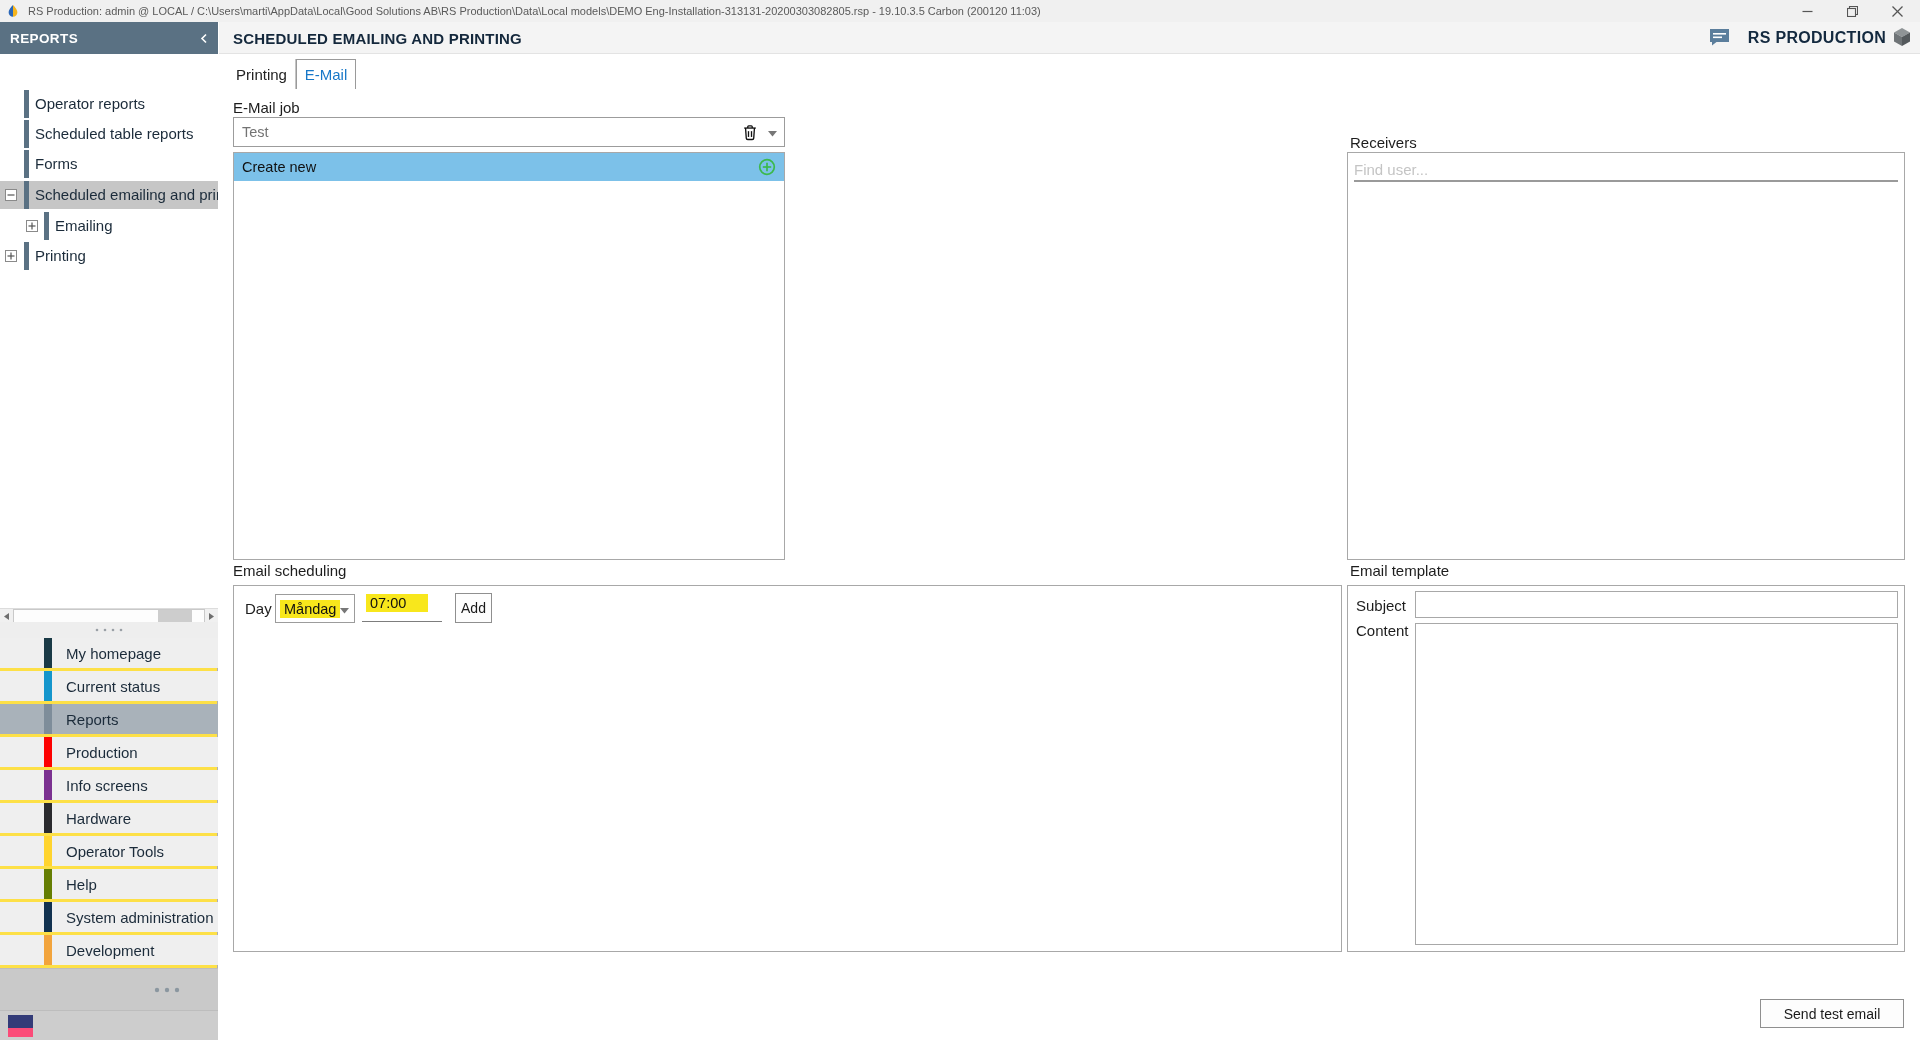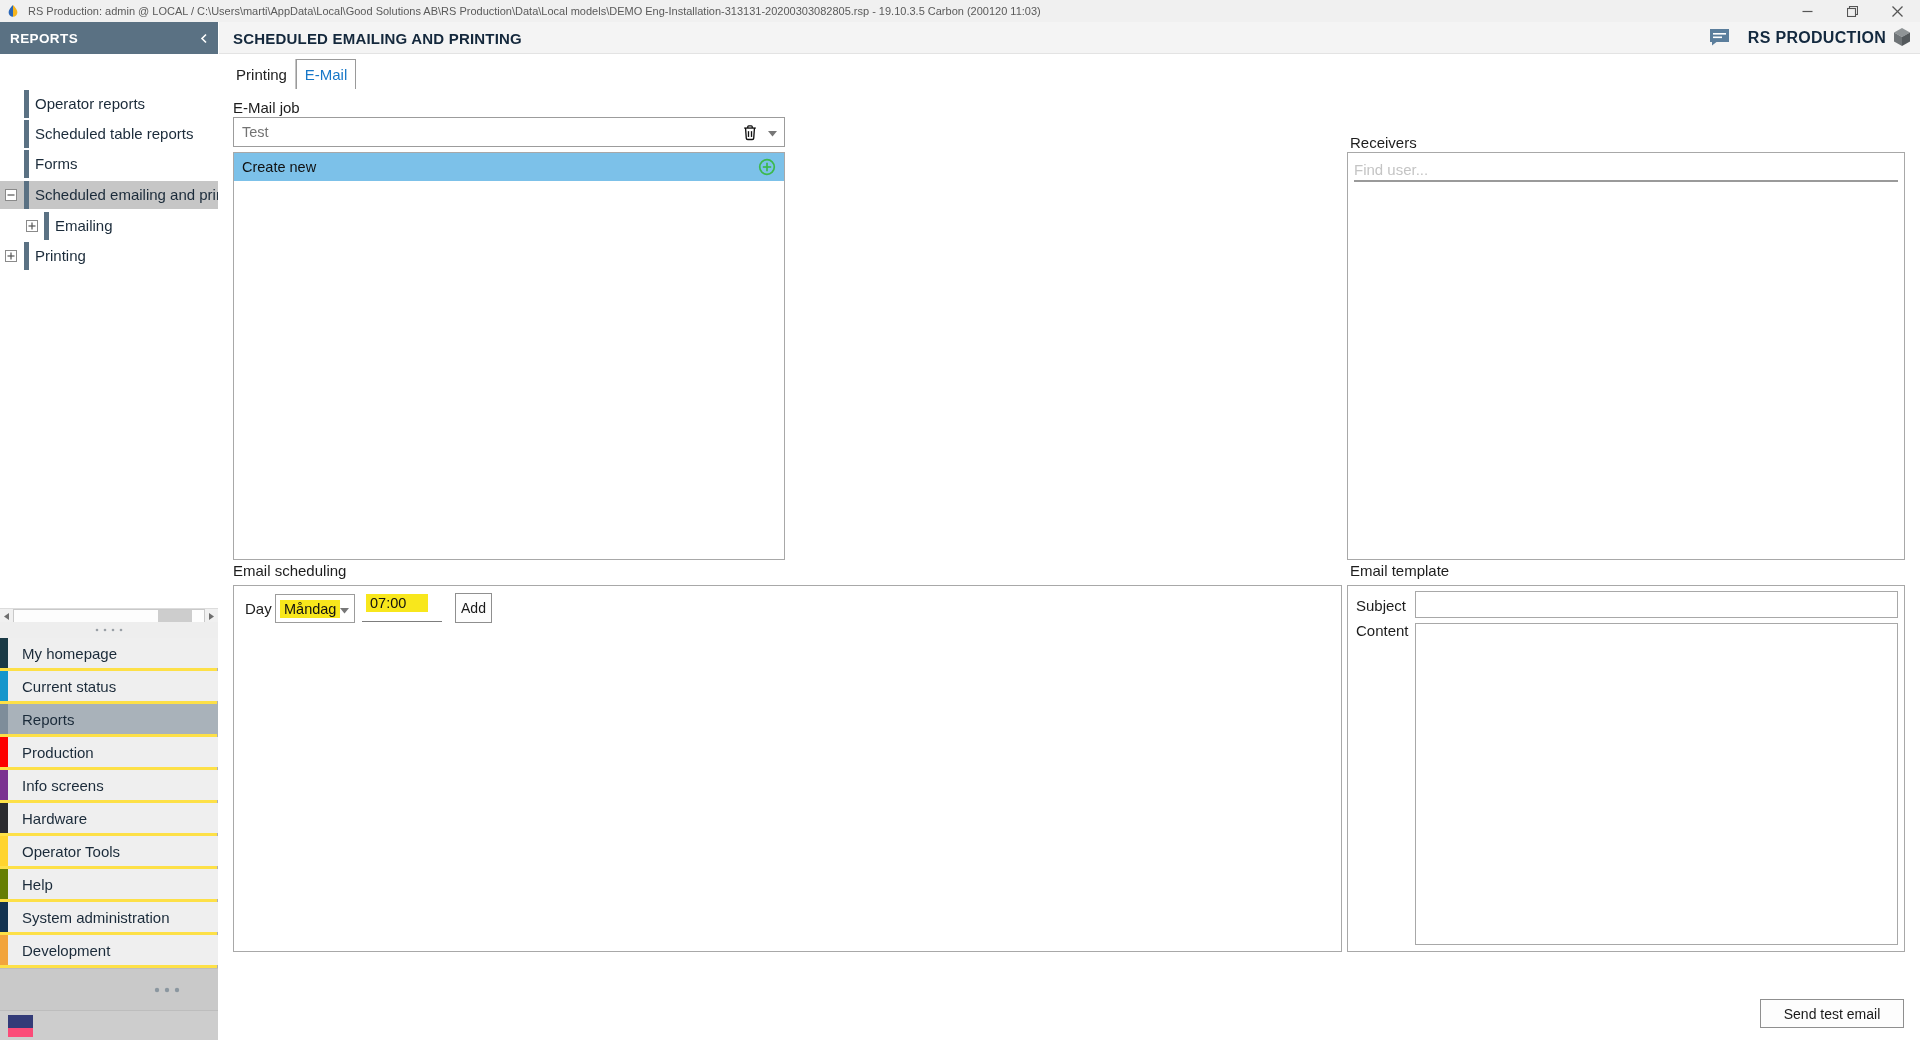--- a/index.html
+++ b/index.html
@@ -29,21 +29,21 @@
   .expander { position:absolute; top:8px; width:12px; height:12px; background:#fff; border:1px solid #8a8a8a; display:flex; align-items:center; justify-content:center; }
 
   .hscroll { position:absolute; left:0; top:586px; width:218px; height:14px; background:#f0f0f0; border-top:1px solid #dcdcdc; }
   .hs-btn { position:absolute; top:0; width:13px; height:14px; background:#f0f0f0; display:flex; align-items:center; justify-content:center; }
   .hs-track { position:absolute; left:13px; top:0; width:192px; height:14px; background:#fdfdfd; border:1px solid #c9c9c9; }
   .hs-thumb { position:absolute; left:158px; top:1px; width:34px; height:12px; background:#cdcdcd; }
 
   .splitter { position:absolute; left:0; top:600px; width:218px; height:16px; background:#eeeeee; display:flex; align-items:center; justify-content:center; }
 
   .menu { position:absolute; left:0; top:616px; width:218px; }
-  .mitem { position:absolute; left:0; width:218px; height:30px; background:#efefef; display:flex; align-items:center; cursor:default; }
+  .mitem { position:absolute; left:0; width:218px; height:30px; background:#efefef; display:flex; align-items:center; cursor:default;padding-left:44px; }
   .mitem.sel { background:#a9b2ba; }
   .mbar { width:8px; height:30px; flex:0 0 auto; }
   .mlabel { margin-left:14px; font-size:15px; color:#1b2b3a; }
 
   .side-footer { position:absolute; left:0; top:946px; width:218px; height:42px; background:#c9c9c9; border-top:1px solid #bdbdbd; }
   .footer-dots { position:absolute; right:38px; top:18px; }
   .side-strip { position:absolute; left:0; top:988px; width:218px; height:30px; background:#cdcdcd; border-top:1px solid #bdbdbd; }
   .flag { position:absolute; left:8px; top:4px; width:25px; height:22px; }
   .flag .f1 { width:25px; height:13px; background:#333b78; }
   .flag .f2 { width:25px; height:9px; background:#fb4b78; }

